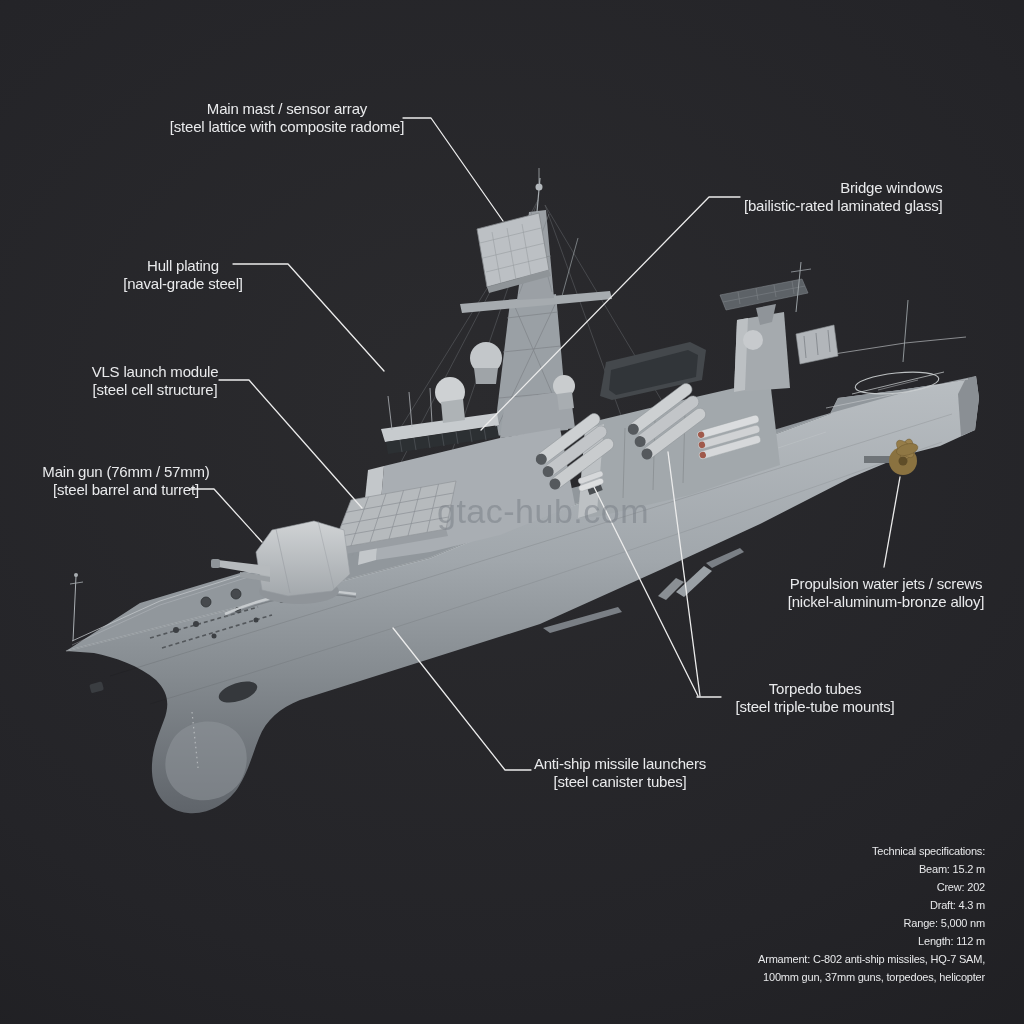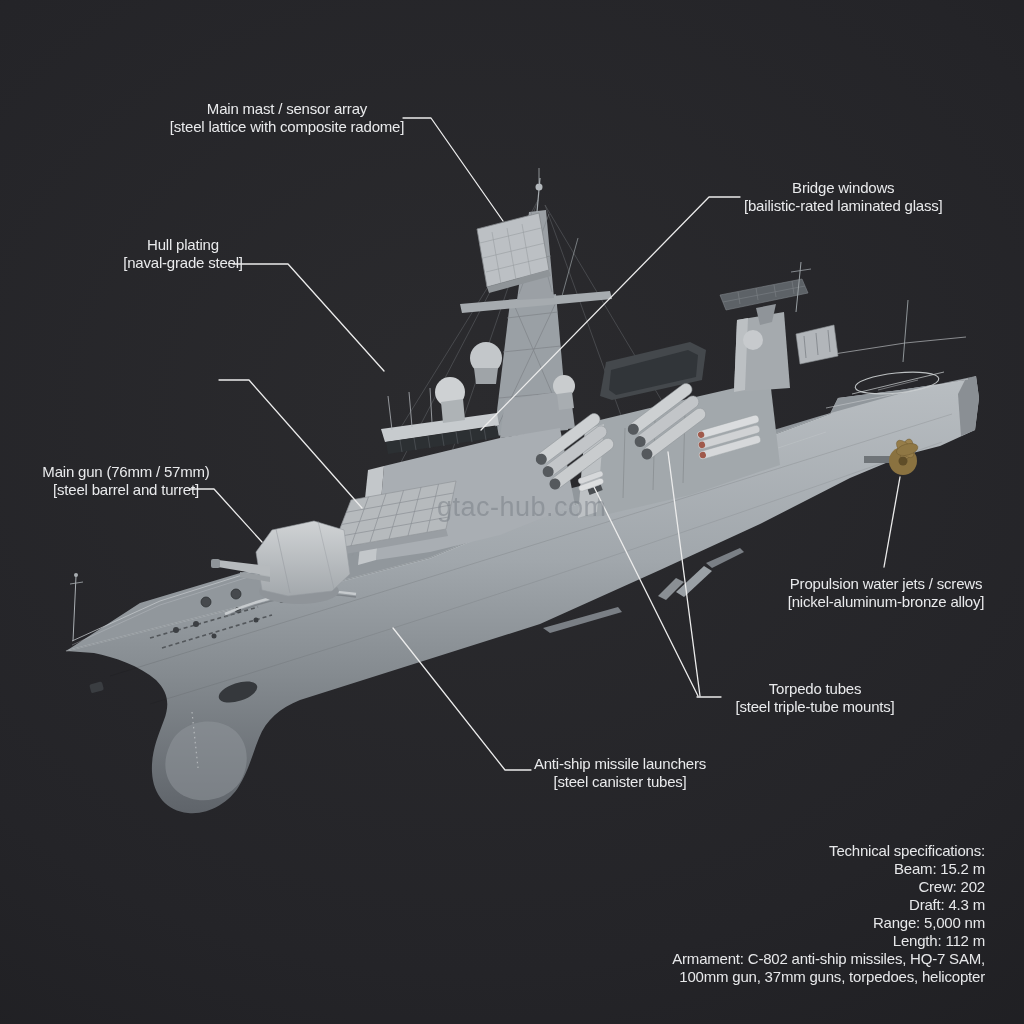--- a/index.html
+++ b/index.html
@@ -7,27 +7,27 @@
     position:relative;width:1024px;height:1024px;overflow:hidden;
     background:radial-gradient(130% 110% at 46% 40%, #2b2b2e 0%, #242428 50%, #1c1c1f 86%, #161618 100%);
     font-family:"Liberation Sans", sans-serif;
   }
   .ship-svg{position:absolute;left:0;top:0;width:1024px;height:1024px;display:block;}
   .callout{
     position:absolute;color:#e9eaec;font-size:15px;line-height:17.5px;
     letter-spacing:-0.2px;white-space:nowrap;text-align:center;
   }
   .callout.centered{transform:translateX(-50%);}
-  .callout.left-al{text-align:center;}
+  .callout.left-al{text-align:right;}
   .specs{
     position:absolute;right:39px;top:842px;text-align:right;color:#e7e8ea;
-    font-size:15px;line-height:18px;letter-spacing:-0.2px;white-space:nowrap;
+    font-size:11px;line-height:18px;letter-spacing:-0.2px;white-space:nowrap;
   }
   .watermark{
-    position:absolute;left:437px;top:492px;font-size:27px;letter-spacing:0.5px;
+    position:absolute;left:437px;top:492px;font-size:34px;letter-spacing:0.5px;
     color:rgba(118,124,132,0.5);white-space:nowrap;text-align:center;
   }
 </style>
 </head>
 <body>
 
 <div class="stage">
 
   <svg class="ship-svg" viewBox="0 0 1024 1024">
     <defs>
@@ -316,25 +316,29 @@
   <div class="callout centered" style="left:287px;top:100px">
     <div>Main mast / sensor array</div>
     <div>[steel lattice with composite radome]</div>
   </div>
 
   <div class="callout left-al" style="left:744px;top:179px">
     <div>Bridge windows</div>
     <div>[bailistic-rated laminated glass]</div>
   </div>
 
-  <div class="callout centered" style="left:183px;top:236px">
+  <div class="callout centered" style="left:183px;top:257px">
     <div>Hull plating</div>
     <div>[naval-grade steel]</div>
   </div>
 
+  <div class="callout centered" style="left:155px;top:363px">
+    <div>VLS launch module</div>
+    <div>[steel cell structure]</div>
+  </div>
 
   <div class="callout centered" style="left:126px;top:463px">
     <div>Main gun (76mm / 57mm)</div>
     <div>[steel barrel and turret]</div>
   </div>
 
   <div class="callout centered" style="left:815px;top:680px">
     <div>Torpedo tubes</div>
     <div>[steel triple-tube mounts]</div>
   </div>

